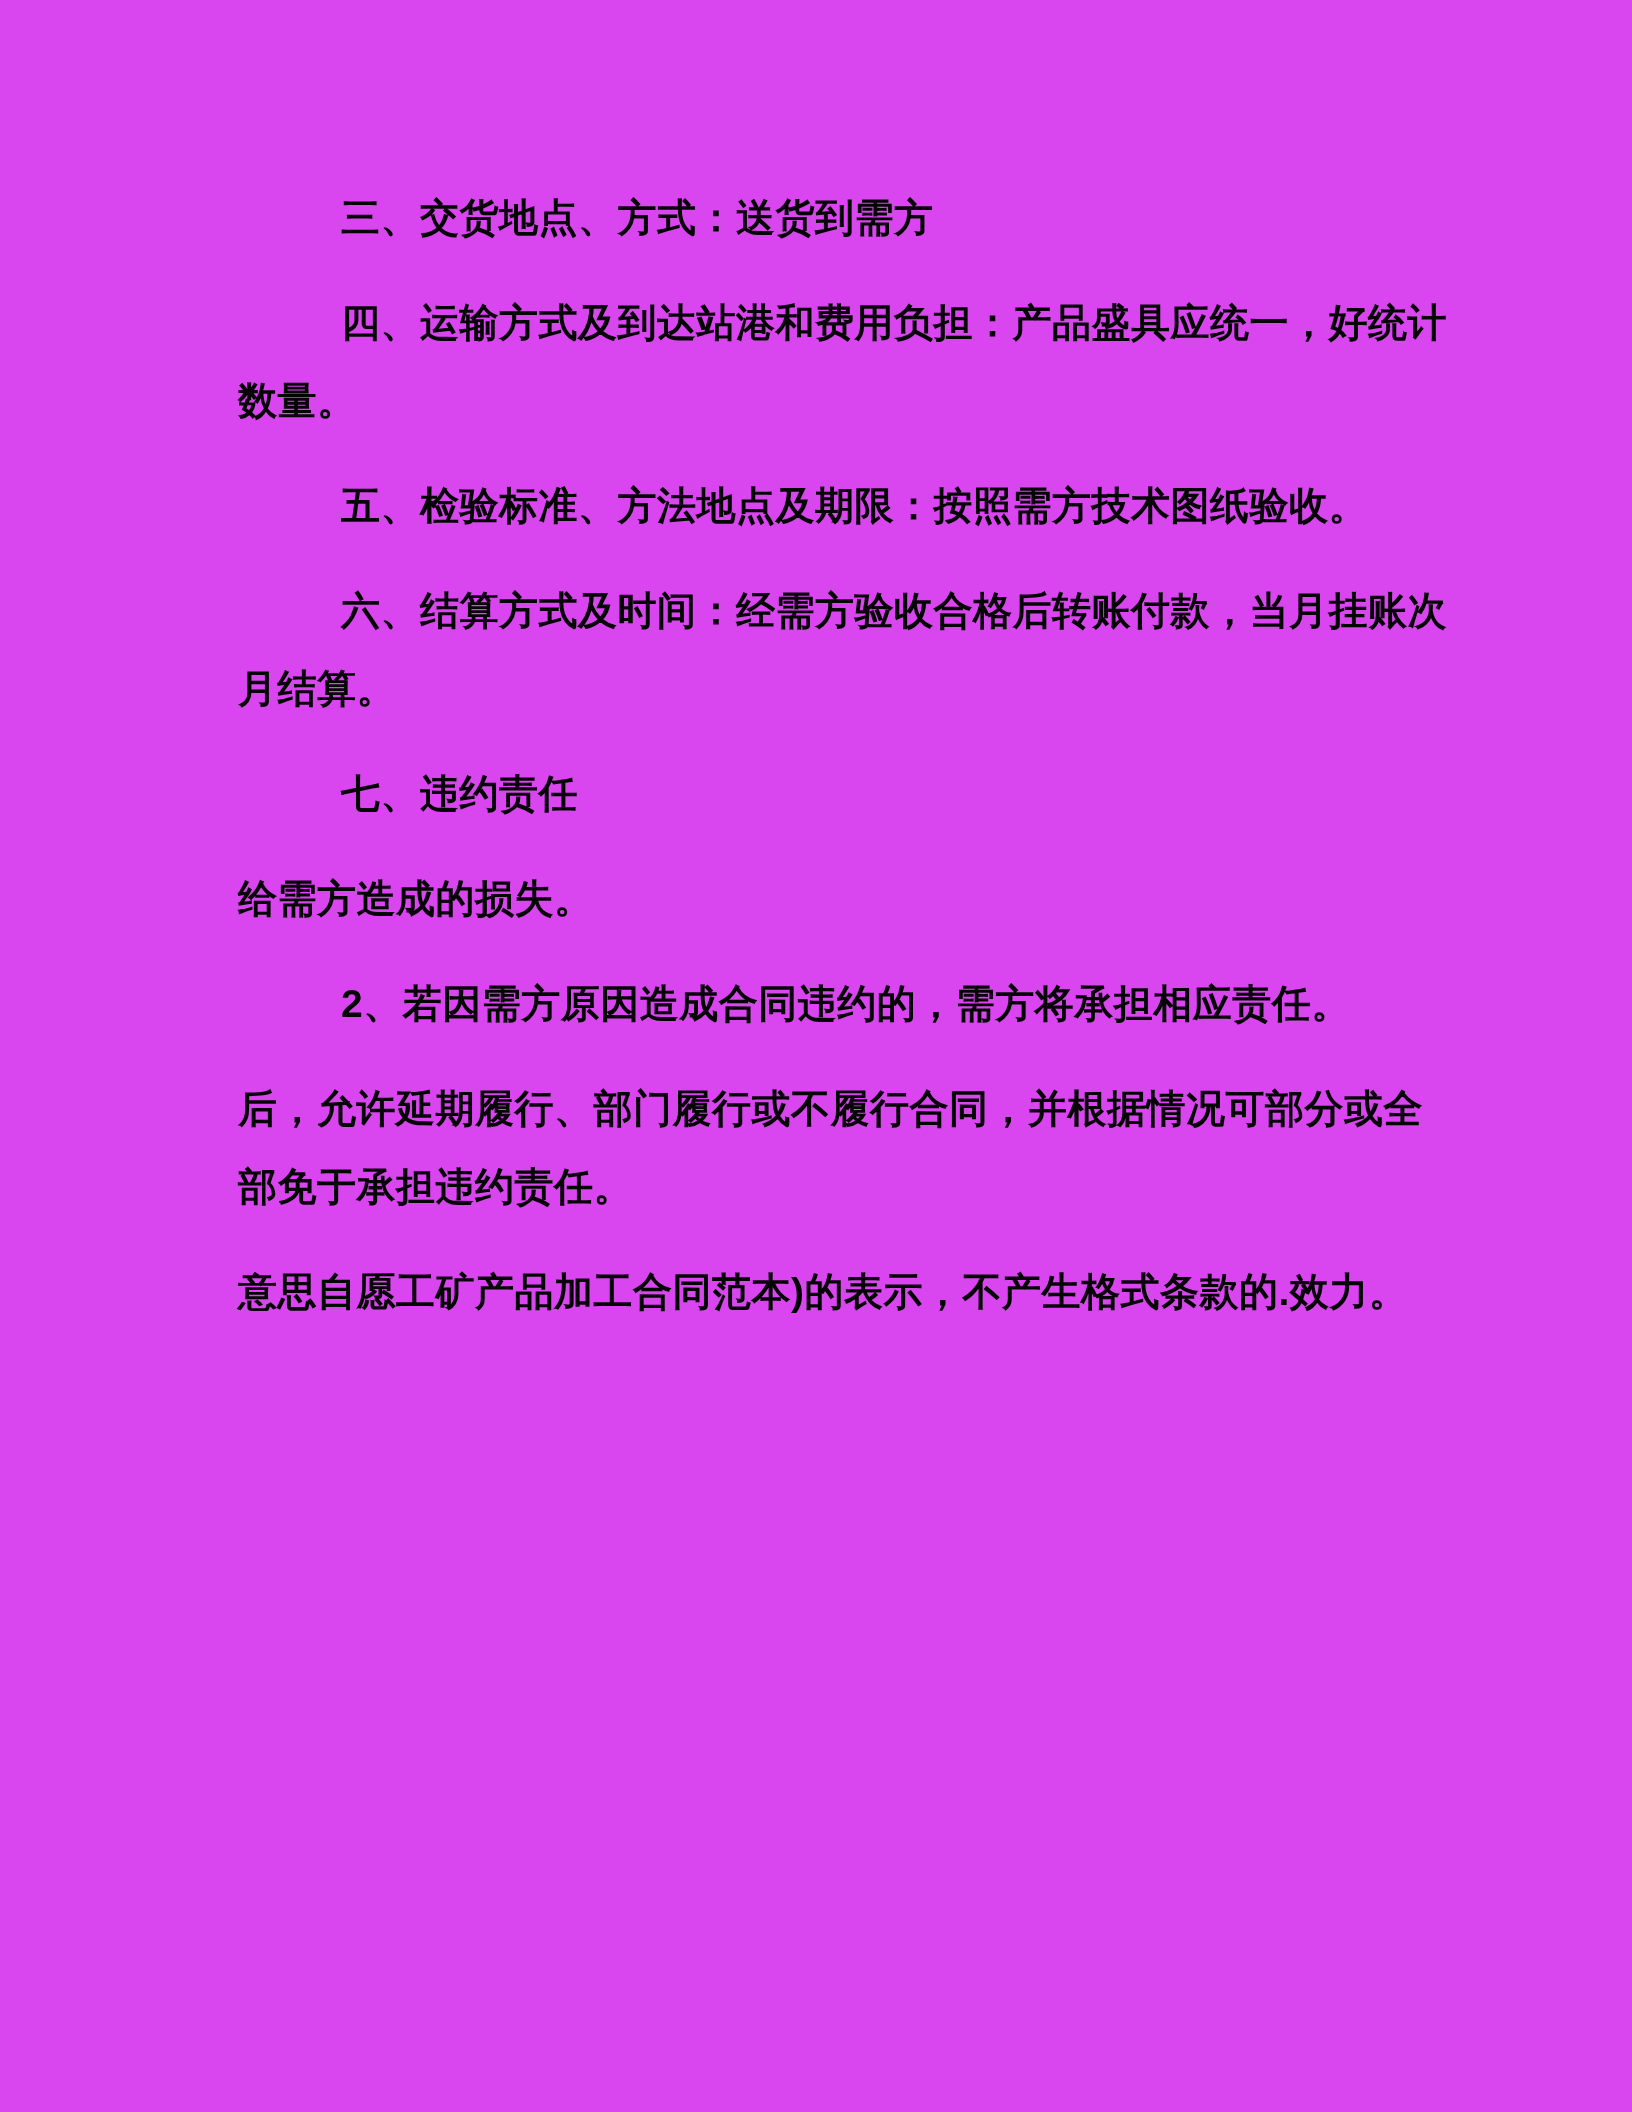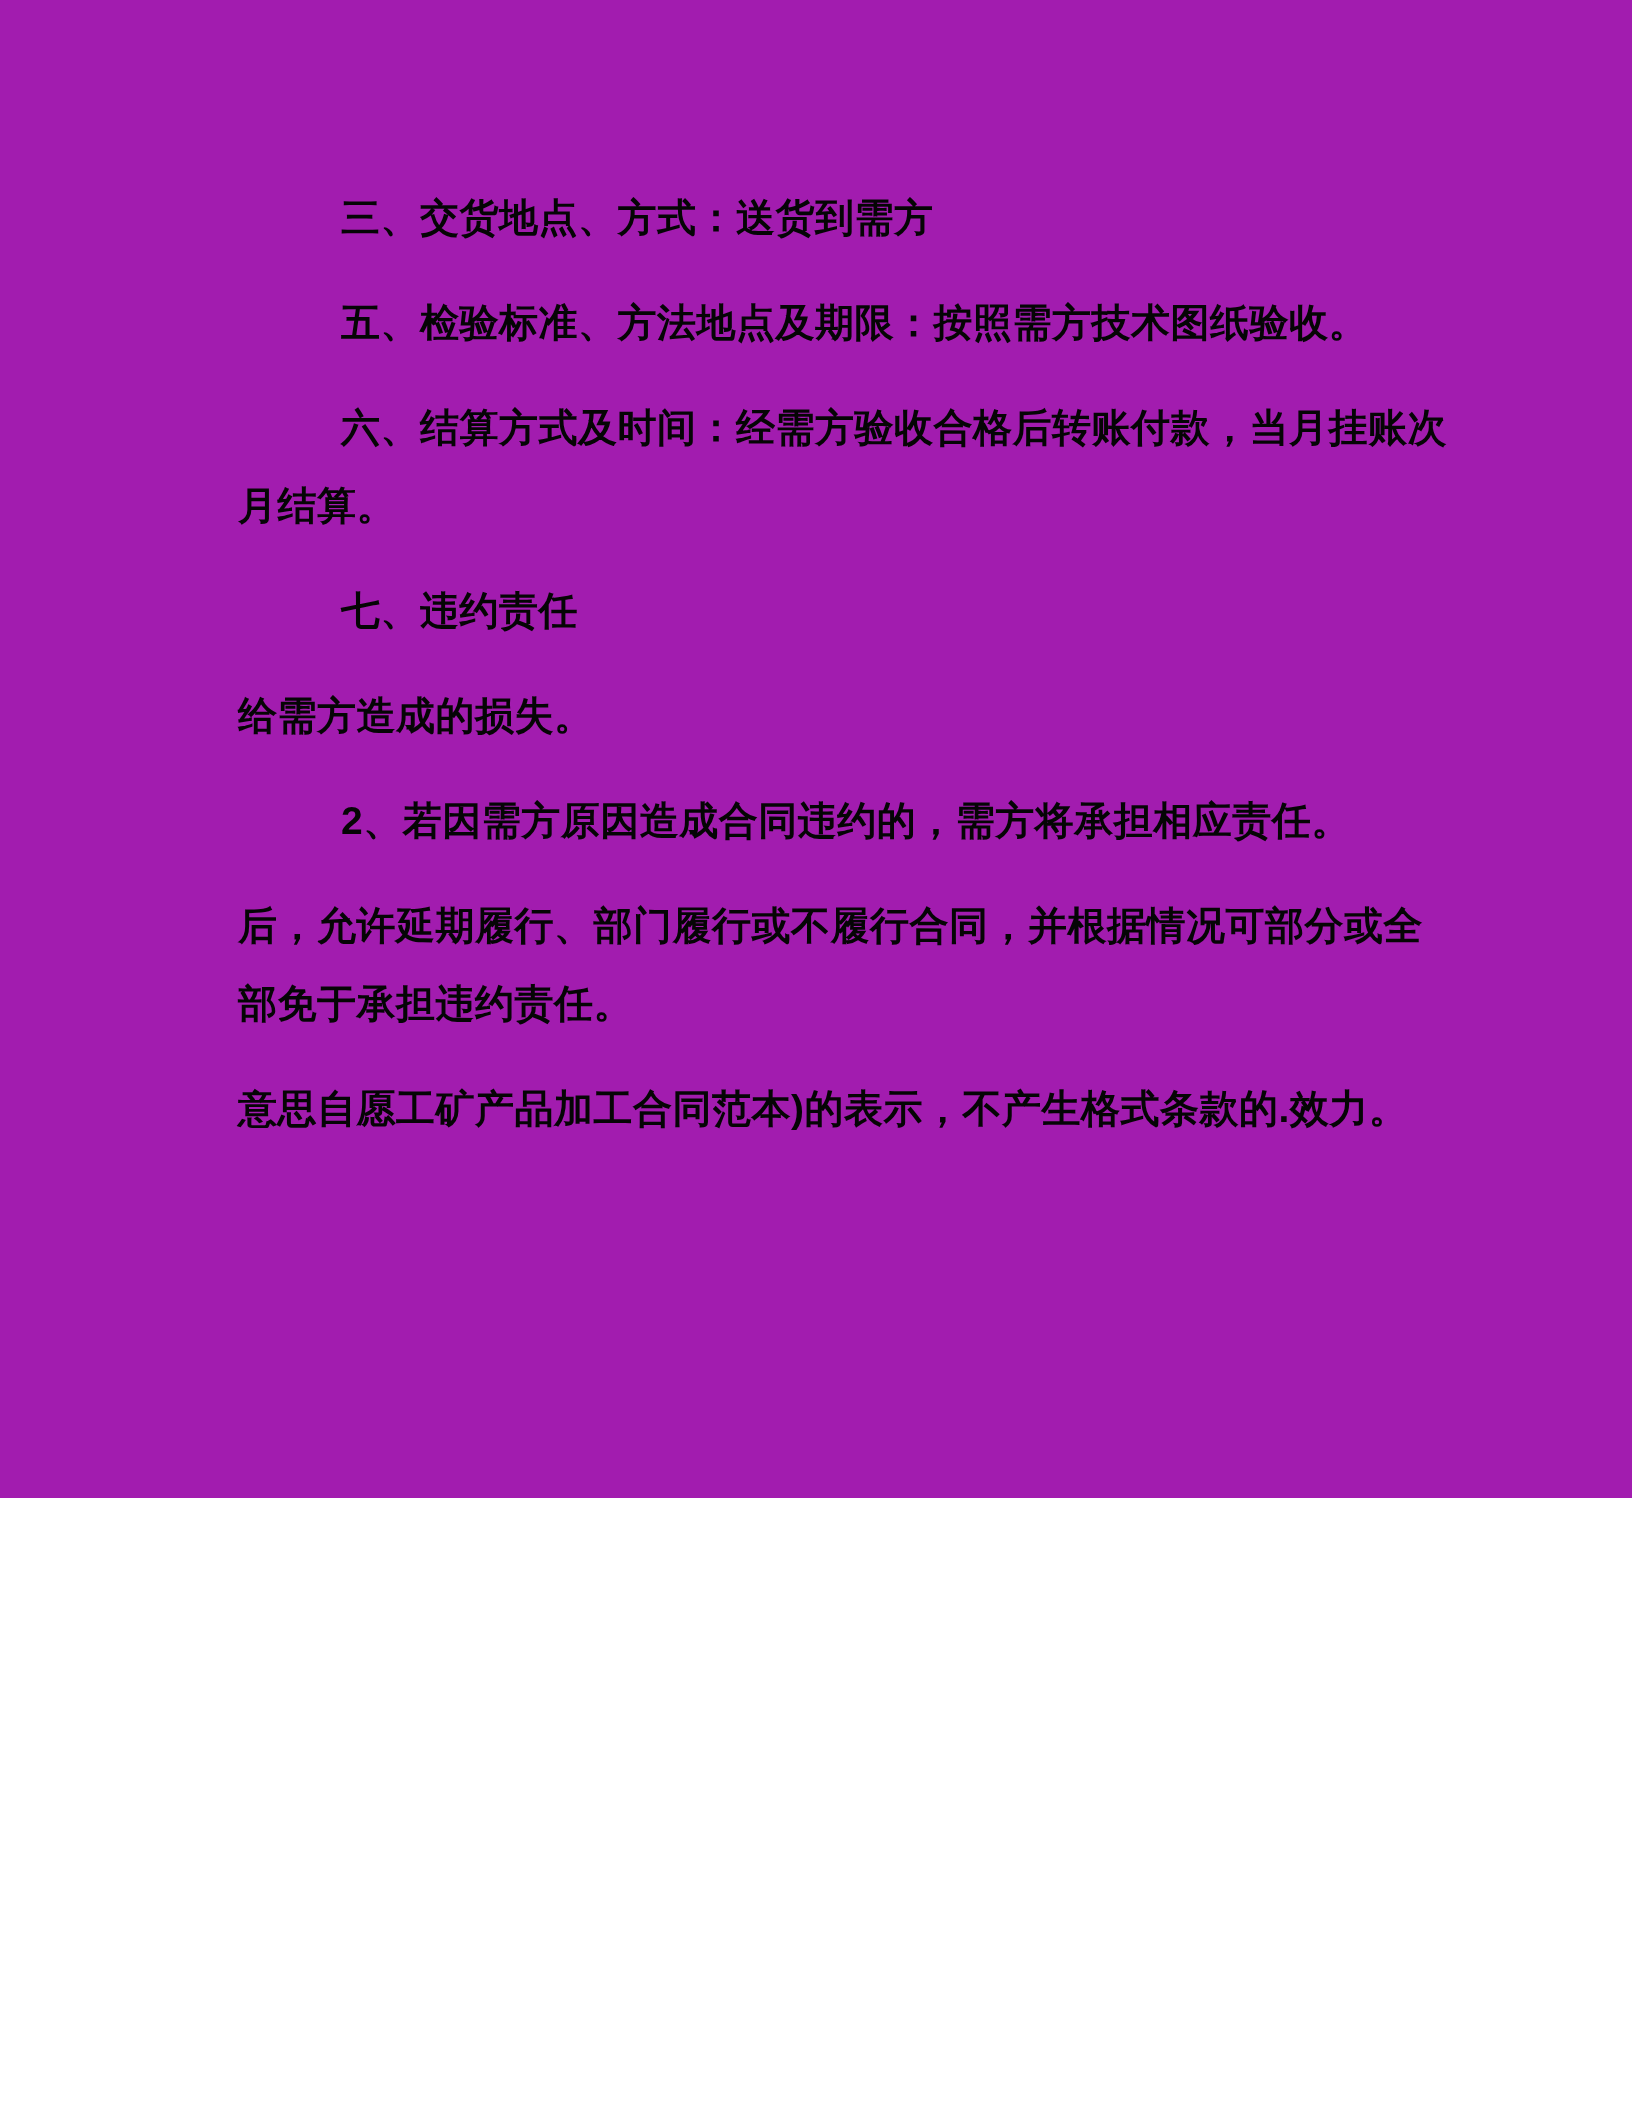--- a/index.html
+++ b/index.html
@@ -3,22 +3,22 @@
 <meta charset="utf-8">
 <style>
   html, body {
     margin: 0;
     padding: 0;
     background: #ffffff;
   }
   .page {
     position: relative;
     width: 1632px;
-    height: 1498px;
-    background: #a21caf;
+    height: 2112px;
+    background: #d946ef;
     overflow: hidden;
     font-family: "Liberation Sans", sans-serif;
   }
   .content {
     position: absolute;
     top: 179px;
     left: 238px;
     width: 1200px;
   }
   .para {
@@ -39,20 +39,24 @@
 </style>
 </head>
 <body>
 
 <div class="page">
   <div class="content">
       <div class="para">
         <div class="line first">三、交货地点、方式：送货到需方</div>
       </div>
       <div class="para">
+        <div class="line first">四、运输方式及到达站港和费用负担：产品盛具应统一，好统计</div>
+        <div class="line">数量。</div>
+      </div>
+      <div class="para">
         <div class="line first">五、检验标准、方法地点及期限：按照需方技术图纸验收。</div>
       </div>
       <div class="para">
         <div class="line first">六、结算方式及时间：经需方验收合格后转账付款，当月挂账次</div>
         <div class="line">月结算。</div>
       </div>
       <div class="para">
         <div class="line first">七、违约责任</div>
       </div>
       <div class="para">

